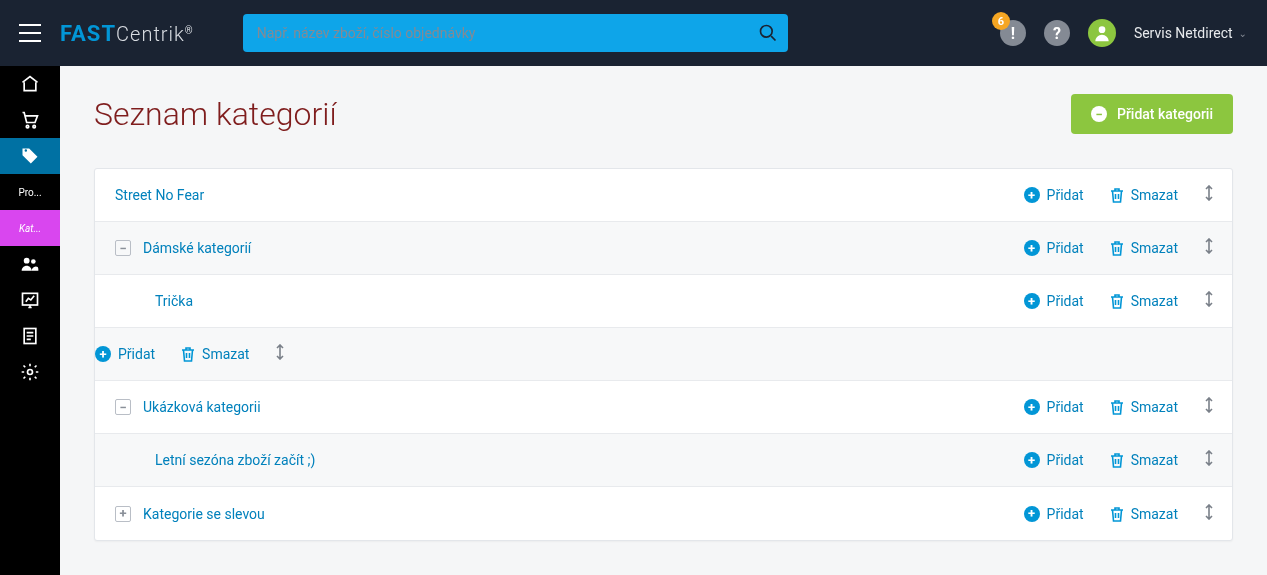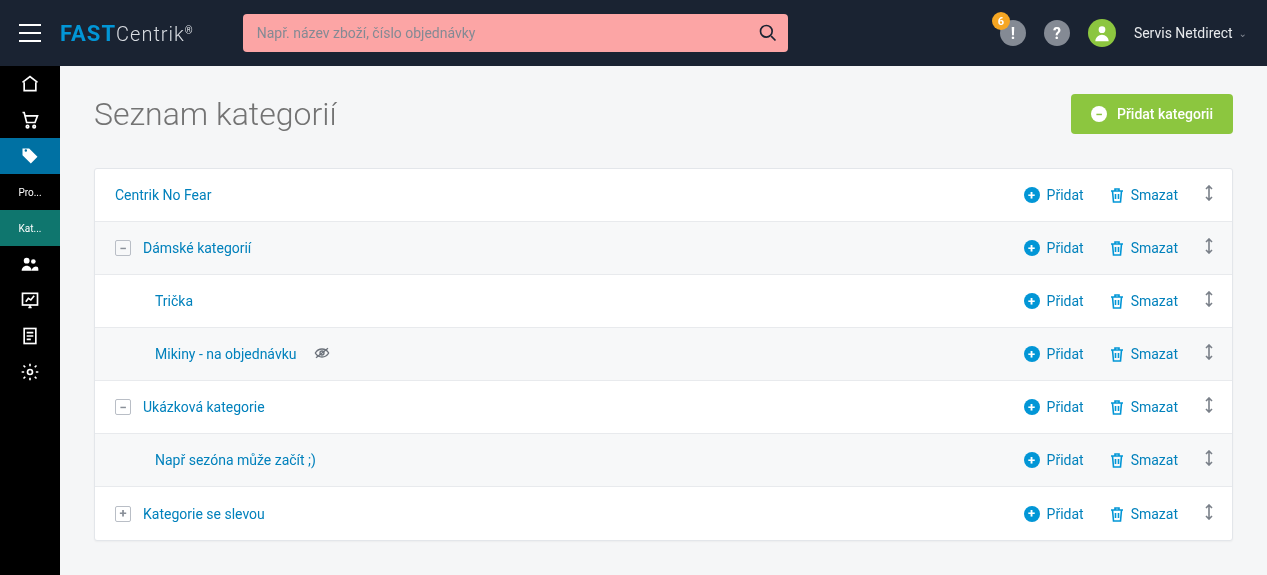--- a/index.html
+++ b/index.html
@@ -7,44 +7,44 @@
   
   
   .header { background: #1a2332; height: 66px; display: flex; align-items: center; padding: 0 20px 0 0; }
   .hamburger { width: 60px; display: flex; justify-content: center; cursor: pointer; }
   .hamburger svg { color: #fff; }
   .logo { display: flex; align-items: flex-end; margin-right: 50px; }
   .logo-fast { color: #0296d6; font-size: 22px; font-weight: 700; letter-spacing: 1px; }
   .logo-centrik { color: #d9dde2; font-size: 20px; font-weight: 300; letter-spacing: 1px; }
   .logo-reg { color: #d9dde2; font-size: 10px; position: relative; top: -10px; }
   .search-wrap { flex: 1; max-width: 545px; position: relative; }
-  .search-input { width: 100%; height: 38px; background: #fca5a5; border: none; border-radius: 4px; padding: 0 40px 0 14px; font-size: 14px; color: #333; }
+  .search-input { width: 100%; height: 38px; background: #0ea5e9; border: none; border-radius: 4px; padding: 0 40px 0 14px; font-size: 14px; color: #333; }
   .search-input::placeholder { color: #848a94; }
   .search-icon { position: absolute; right: 10px; top: 50%; transform: translateY(-50%); color: #1a2332; }
   .header-right { margin-left: auto; display: flex; align-items: center; gap: 18px; }
   .notif-wrap { position: relative; }
   .notif-circle { width: 26px; height: 26px; border-radius: 50%; background: #848a94; display: flex; align-items: center; justify-content: center; color: #fff; font-weight: bold; font-size: 16px; }
   .notif-badge { position: absolute; top: -8px; left: -8px; background: #f5a623; color: #fff; font-size: 11px; font-weight: bold; width: 18px; height: 18px; border-radius: 50%; display: flex; align-items: center; justify-content: center; }
   .help-circle { width: 26px; height: 26px; border-radius: 50%; background: #848a94; display: flex; align-items: center; justify-content: center; color: #fff; font-weight: bold; font-size: 16px; }
   .avatar { width: 28px; height: 28px; border-radius: 50%; background: #8cc63f; display: flex; align-items: center; justify-content: center; overflow: hidden; }
   .avatar svg { width: 20px; height: 20px; }
   .user-name { color: #e7e9ec; font-size: 14px; display: flex; align-items: center; gap: 6px; }
   .user-name .chev { font-size: 10px; color: #848a94; }
   
   
   .sidebar { position: absolute; left: 0; top: 66px; width: 60px; height: 509px; background: #000; display: flex; flex-direction: column; }
   .side-item { height: 36px; display: flex; flex-direction: column; align-items: center; justify-content: center; color: #fff; cursor: pointer; font-size: 11px; gap: 2px; }
-  .side-item.active { background: #0f766e; }
+  .side-item.active { background: #d946ef; font-style: italic; }
   .side-item svg { width: 20px; height: 20px; }
   .side-label { font-size: 10px; overflow: hidden; text-overflow: ellipsis; white-space: nowrap; max-width: 50px; }
   
   
   .main { position: absolute; left: 60px; top: 66px; right: 0; bottom: 0; padding: 28px 34px 0 34px; overflow-y: auto; }
   .page-header { display: flex; align-items: center; justify-content: space-between; margin-bottom: 34px; }
-  .page-title { font-size: 32px; font-weight: 300; color: #737373; }
+  .page-title { font-size: 32px; font-weight: 300; color: #7f1d1d; }
   .add-btn { background: #8cc63f; color: #fff; border: none; border-radius: 4px; padding: 12px 20px; font-size: 14px; font-weight: 500; cursor: pointer; display: flex; align-items: center; gap: 10px; }
   .add-btn-icon { background: #fff; color: #8cc63f; width: 16px; height: 16px; border-radius: 50%; display: flex; align-items: center; justify-content: center; font-size: 13px; font-weight: bold; line-height: 1; }
   
   
   .tree { background: #fff; border: 1px solid #e3e6ea; border-radius: 3px; box-shadow: 0 1px 2px rgba(0,0,0,0.04); }
   .row { display: flex; align-items: center; height: 53px; border-bottom: 1px solid #e8eaed; padding-right: 18px; }
   .row:last-child { border-bottom: none; }
   .row.alt { background: #f7f8f9; }
   .row-left { display: flex; align-items: center; flex: 1; }
   .toggle { width: 16px; height: 16px; border: 1px solid #b9bec6; border-radius: 2px; display: flex; align-items: center; justify-content: center; color: #8a9099; font-size: 13px; font-weight: bold; cursor: pointer; margin-right: 12px; line-height: 1; flex-shrink: 0; }
@@ -156,21 +156,21 @@
     <h1 class="page-title">Seznam kategorií</h1>
     <button class="add-btn">
       <span class="add-btn-icon">−</span>
       <span>Přidat kategorii</span>
     </button>
   </div>
 
   <div class="tree" id="tree">
       <div class="row">
         <div class="row-left pad-0" style="padding-left: 20px;">
-          <a class="row-label">Centrik No Fear</a>
+          <a class="row-label">Street No Fear</a>
         </div>
         <div class="row-actions">
           <div class="action">
             <span class="plus-circle">+</span>
             <span>Přidat</span>
           </div>
           <div class="action">
             <svg width="14" height="16" viewBox="0 0 14 16" fill="none" stroke="#0296d6" stroke-width="1.6">
               <path d="M1 4h12M5 4V2h4v2M2.5 4l1 11h7l1-11M5.5 7v5M8.5 7v5"></path>
             </svg>
@@ -216,68 +216,60 @@
               <path d="M1 4h12M5 4V2h4v2M2.5 4l1 11h7l1-11M5.5 7v5M8.5 7v5"></path>
             </svg>
             <span>Smazat</span>
           </div>
           <div class="drag"><svg width="10" height="16" viewBox="0 0 10 16" fill="none" stroke="currentColor" stroke-width="1.6">
               <path d="M5 1v14M2 4l3-3 3 3M2 12l3 3 3-3"></path>
             </svg></div>
         </div>
       </div>
       <div class="row alt">
-        <div class="row-left pad-2" style="padding-left: 60px;">
-          <a class="row-label">Mikiny - na objednávku</a>
-          <span class="eye-off"><svg width="16" height="14" viewBox="0 0 24 18" fill="none" stroke="currentColor" stroke-width="2">
-              <path d="M2 9s3.5-6 10-6 10 6 10 6-3.5 6-10 6S2 9 2 9z"></path>
-              <circle cx="12" cy="9" r="3"></circle>
-              <path d="M3 16 21 2"></path>
-            </svg></span>
-        </div>
         <div class="row-actions">
           <div class="action">
             <span class="plus-circle">+</span>
             <span>Přidat</span>
           </div>
           <div class="action">
             <svg width="14" height="16" viewBox="0 0 14 16" fill="none" stroke="#0296d6" stroke-width="1.6">
               <path d="M1 4h12M5 4V2h4v2M2.5 4l1 11h7l1-11M5.5 7v5M8.5 7v5"></path>
             </svg>
             <span>Smazat</span>
           </div>
           <div class="drag"><svg width="10" height="16" viewBox="0 0 10 16" fill="none" stroke="currentColor" stroke-width="1.6">
               <path d="M5 1v14M2 4l3-3 3 3M2 12l3 3 3-3"></path>
             </svg></div>
         </div>
       </div>
       <div class="row">
         <div class="row-left pad-1" style="padding-left: 20px;">
           <div class="toggle">−</div>
-          <a class="row-label">Ukázková kategorie</a>
+          <a class="row-label">Ukázková kategorii</a>
         </div>
         <div class="row-actions">
           <div class="action">
             <span class="plus-circle">+</span>
             <span>Přidat</span>
           </div>
           <div class="action">
             <svg width="14" height="16" viewBox="0 0 14 16" fill="none" stroke="#0296d6" stroke-width="1.6">
               <path d="M1 4h12M5 4V2h4v2M2.5 4l1 11h7l1-11M5.5 7v5M8.5 7v5"></path>
             </svg>
             <span>Smazat</span>
           </div>
           <div class="drag"><svg width="10" height="16" viewBox="0 0 10 16" fill="none" stroke="currentColor" stroke-width="1.6">
               <path d="M5 1v14M2 4l3-3 3 3M2 12l3 3 3-3"></path>
             </svg></div>
         </div>
       </div>
       <div class="row alt">
         <div class="row-left pad-2" style="padding-left: 60px;">
-          <a class="row-label">Např sezóna může začít ;)</a>
+          <a class="row-label">Letní sezóna zboží začít ;)</a>
         </div>
         <div class="row-actions">
           <div class="action">
             <span class="plus-circle">+</span>
             <span>Přidat</span>
           </div>
           <div class="action">
             <svg width="14" height="16" viewBox="0 0 14 16" fill="none" stroke="#0296d6" stroke-width="1.6">
               <path d="M1 4h12M5 4V2h4v2M2.5 4l1 11h7l1-11M5.5 7v5M8.5 7v5"></path>
             </svg>

